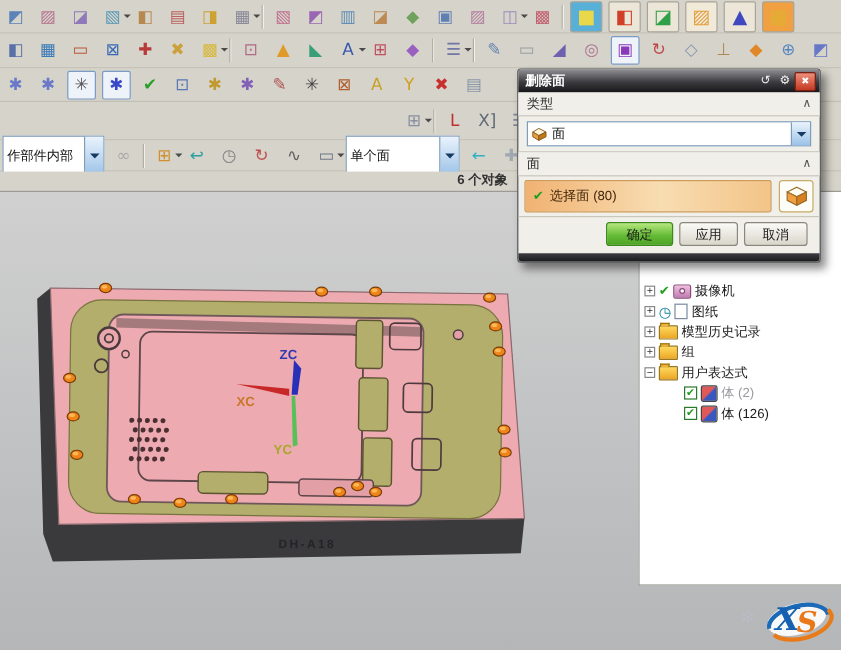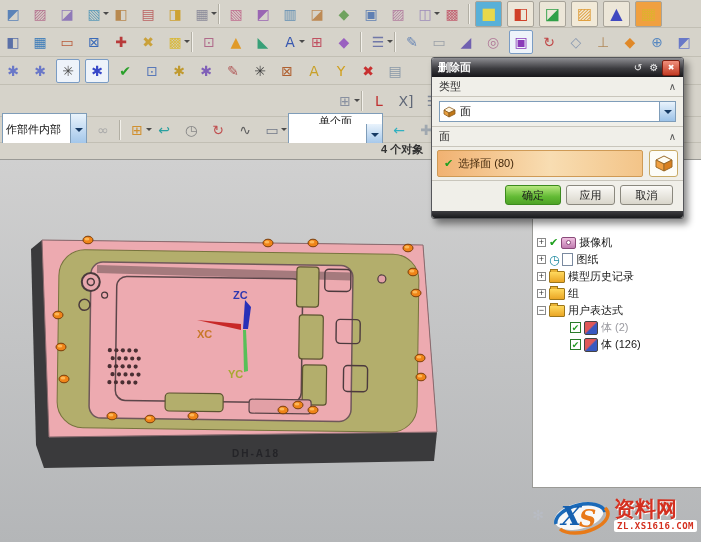--- a/index.html
+++ b/index.html
@@ -364,38 +364,38 @@
           <b style="color: rgb(192, 80, 80);">↻</b>
         </span>
         <span class="tbi">
           <b style="color: rgb(96, 96, 96);">∿</b>
         </span>
         <span class="tbi">
           <b style="color: rgb(112, 120, 136);">▭</b>
           <u class="dd"></u>
         </span>
       </span>
-    <div class="combo" style="width:95px;flex-direction:column;">
+    <div class="combo" style="width:95px;">
       <span class="ctext">单个面</span>
       <span class="cbtn">
           <i></i>
         </span>
     </div>
     <span style="display:flex;align-items:center;gap:5px;">
         <span class="tbi">
           <b style="color: rgb(48, 176, 192);">←</b>
         </span>
         <span class="tbi">
           <b style="color: rgb(160, 168, 176);">✚</b>
         </span>
       </span>
   </div>
 
   <div class="tbar" style="top:143px;height:17px;border-bottom:1px solid #9a9a96;"></div>
-  <div class="status-count">4 个对象</div>
+  <div class="status-count">6 个对象</div>
 
   <div class="viewport"></div>
 
   <svg id="modelsvg" width="701" height="542" viewBox="0 0 701 542">
 
     <polygon points="42,240 31,249 36,445 44,468 434,461 437,432 423,245" fill="#3a3a3c"></polygon>
 
     <text x="232" y="457" font-size="10" font-weight="bold" letter-spacing="2" fill="#242428">DH-A18</text>
     <line x1="49" y1="437" x2="437" y2="432" stroke="#5a5a5e" stroke-width="1"></line>
 
@@ -598,19 +598,15 @@
 
   <div class="wm">
     <span class="wm-flake">✻</span>
     <svg width="66" height="46" viewBox="0 0 66 46">
       <ellipse cx="33" cy="24" rx="25" ry="13" transform="rotate(-14 33 24)" fill="#ffffff" opacity="0.9"></ellipse>
       <path d="M10,32 A25,13 -14 1 1 59,20" stroke="#1b6ab8" stroke-width="3.5" fill="none"></path>
       <path d="M59,16 A25,13 -14 0 1 14,37" stroke="#e87a18" stroke-width="3.5" fill="none"></path>
       <text class="wm-x" x="15" y="33">X</text>
       <text class="wm-s" x="33" y="35">S</text>
     </svg>
-    <div>
-      <div class="wm-site">资料网</div>
-      <div class="wm-url">ZL.XS1616.COM</div>
-    </div>
   </div>
 
 </div>
 
 </body></html>

